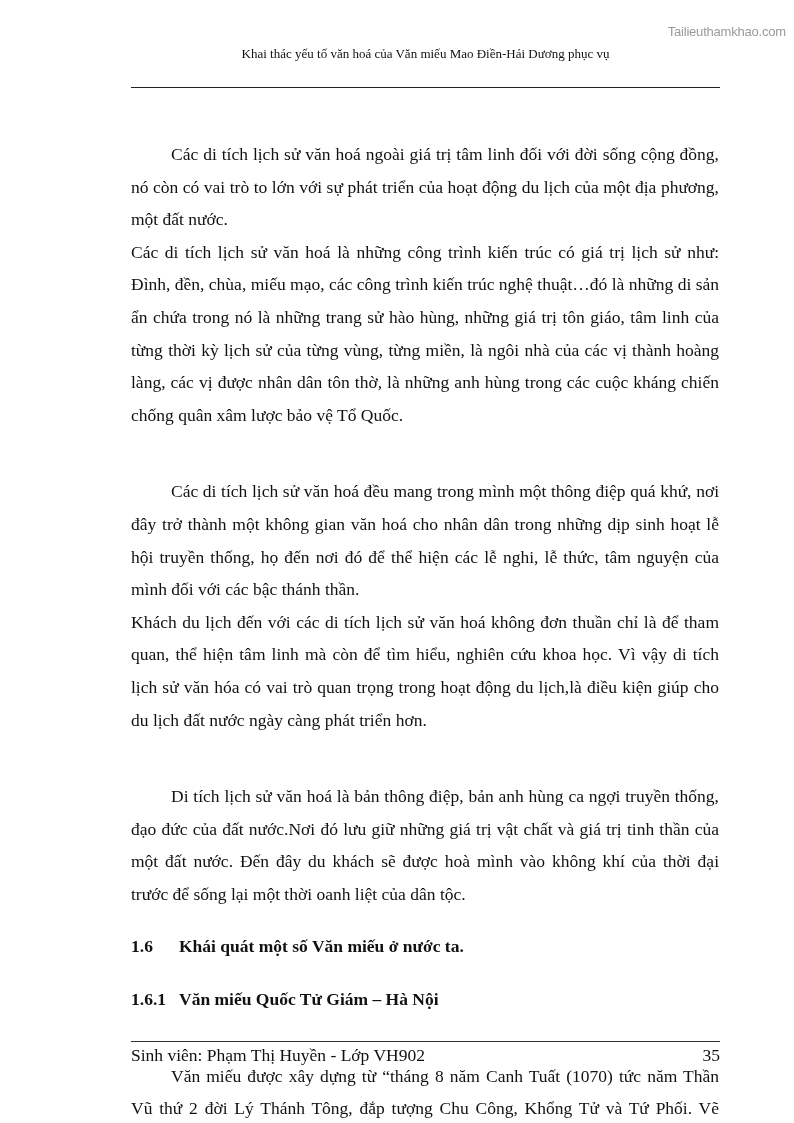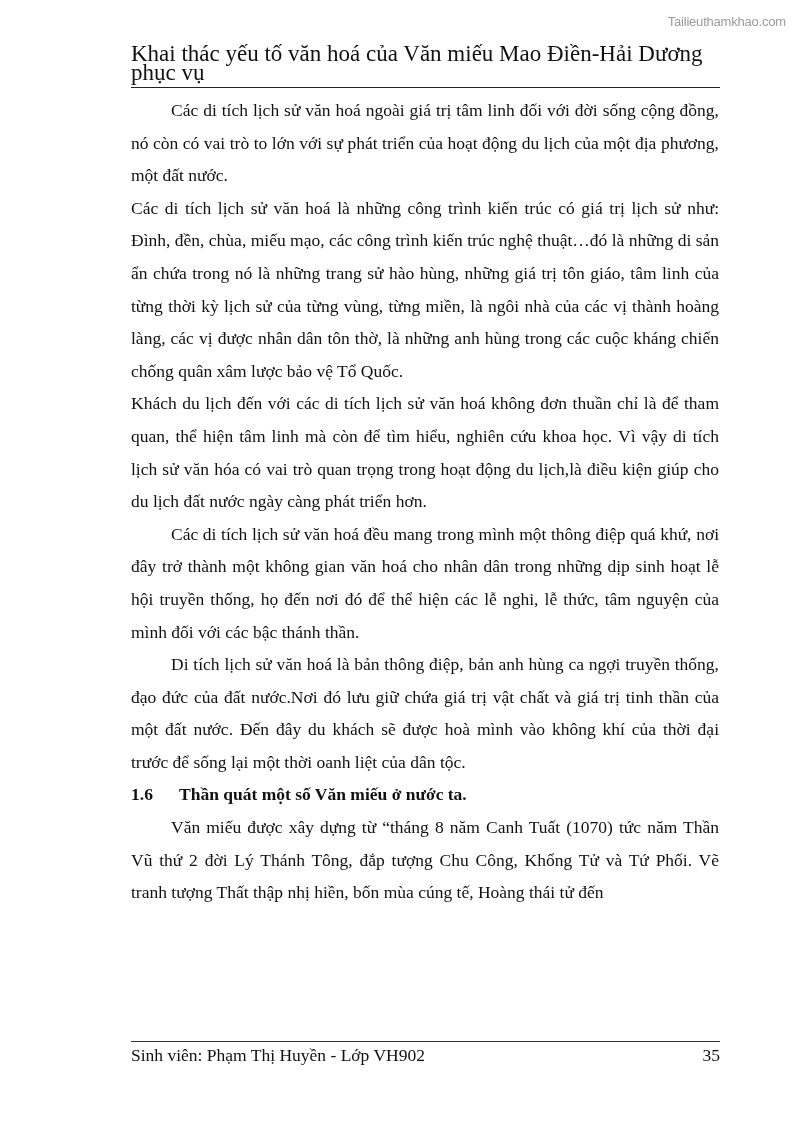--- a/index.html
+++ b/index.html
@@ -1,28 +1,28 @@
 <!DOCTYPE html>
 <html><head>
   <meta charset="utf-8">
   <style>
     html, body { margin: 0; padding: 0; background: #ffffff; }
     body { width: 794px; height: 1123px; position: relative; overflow: hidden;
            font-family: "Liberation Serif", "DejaVu Serif", serif; color: #111; }
-    .watermark { position: absolute; top: 14px; right: 8px; font-family: "Liberation Sans", "DejaVu Sans", sans-serif;
+    .watermark { position: absolute; top: 24px; right: 8px; font-family: "Liberation Sans", "DejaVu Sans", sans-serif;
                  font-size: 13px; color: #9a9a9a; letter-spacing: -0.2px; }
-    .header { position: absolute; top: 44px; left: 131px; width: 589px; text-align: left;
-              font-size: 23px; line-height: 19px; }
+    .header { position: absolute; top: 44px; left: 131px; width: 589px; text-align: center;
+              font-size: 13px; line-height: 19px; }
     .header-rule { position: absolute; top: 87px; left: 131px; width: 589px; height: 0;
                    border-top: 1.2px solid #222; }
     .body { position: absolute; top: 94px; left: 131px; width: 588px; }
     .p { font-size: 17.5px; line-height: 32.6px; text-align: justify; margin: 0; }
-    .p.indent { text-indent: 40px; }
+    .p.indent { text-indent: 40px; margin-top: 44px; }
     .h { font-size: 17.5px; line-height: 32.6px; margin: 0; font-weight: bold; white-space: pre; }
-    .h .num { display: inline-block; }
+    .h .num { display: inline-block; margin-top: 20px; }
     .h2 .num { width: 48px; }
     .h3 .num { width: 48px; }
     .h4 .num { width: 72px; }
     .h4 { font-style: italic; }
     .footer-rule { position: absolute; top: 1041px; left: 131px; width: 589px; height: 0;
                    border-top: 1.6px solid #333; }
     .footer { position: absolute; top: 1045px; left: 131px; width: 589px; font-size: 17.5px;
               line-height: 20px; display: flex; justify-content: space-between; align-items: flex-end; }
   </style>
 </head>
@@ -31,25 +31,26 @@
 <div class="watermark">Tailieuthamkhao.com</div>
 
 <div class="header">
   <div>Khai thác yếu tố văn hoá của Văn miếu Mao Điền-Hải Dương phục vụ</div>
 </div>
 <div class="header-rule"></div>
 
 <div class="body">
   <p class="p indent">Các di tích lịch sử văn hoá ngoài giá trị tâm linh đối với đời sống cộng đồng, nó còn có vai trò to lớn với sự phát triển của hoạt động du lịch của một địa phương, một đất nước.</p>
   <p class="p">Các di tích lịch sử văn hoá là những công trình kiến trúc có giá trị lịch sử như: Đình, đền, chùa, miếu mạo, các công trình kiến trúc nghệ thuật…đó là những di sản ẩn chứa trong nó là những trang sử hào hùng, những giá trị tôn giáo, tâm linh của từng thời kỳ lịch sử của từng vùng, từng miền, là ngôi nhà của các vị thành hoàng làng, các vị được nhân dân tôn thờ, là những anh hùng trong các cuộc kháng chiến chống quân xâm lược bảo vệ Tổ Quốc.</p>
+  <p class="p indent">Các di tích lịch sử văn hoá đều mang trong mình một thông điệp quá khứ, nơi đây trở thành một không gian văn hoá cho nhân dân trong những dịp sinh hoạt lễ hội truyền thống, họ đến nơi đó để thể hiện các lễ nghi, lễ thức, tâm nguyện của mình đối với các bậc thánh thần.</p>
   <p class="p">Khách du lịch đến với các di tích lịch sử văn hoá không đơn thuần chỉ là để tham quan, thể hiện tâm linh mà còn để tìm hiểu, nghiên cứu khoa học. Vì vậy di tích lịch sử văn hóa có vai trò quan trọng trong hoạt động du lịch,là điều kiện giúp cho du lịch đất nước ngày càng phát triển hơn.</p>
-  <p class="p indent">Các di tích lịch sử văn hoá đều mang trong mình một thông điệp quá khứ, nơi đây trở thành một không gian văn hoá cho nhân dân trong những dịp sinh hoạt lễ hội truyền thống, họ đến nơi đó để thể hiện các lễ nghi, lễ thức, tâm nguyện của mình đối với các bậc thánh thần.</p>
-  <p class="p indent">Di tích lịch sử văn hoá là bản thông điệp, bản anh hùng ca ngợi truyền thống, đạo đức của đất nước.Nơi đó lưu giữ chứa giá trị vật chất và giá trị tinh thần của một đất nước. Đến đây du khách sẽ được hoà mình vào không khí của thời đại trước để sống lại một thời oanh liệt của dân tộc.</p>
+  <p class="p indent">Di tích lịch sử văn hoá là bản thông điệp, bản anh hùng ca ngợi truyền thống, đạo đức của đất nước.Nơi đó lưu giữ những giá trị vật chất và giá trị tinh thần của một đất nước. Đến đây du khách sẽ được hoà mình vào không khí của thời đại trước để sống lại một thời oanh liệt của dân tộc.</p>
 
-  <div class="h h2"><span class="num">1.6</span><span>Thần quát một số Văn miếu ở nước ta.</span></div>
+  <div class="h h2"><span class="num">1.6</span><span>Khái quát một số Văn miếu ở nước ta.</span></div>
+  <div class="h h3"><span class="num">1.6.1</span><span>Văn miếu Quốc Tử Giám – Hà Nội</span></div>
 
   <p class="p indent">Văn miếu được xây dựng từ “tháng 8 năm Canh Tuất (1070) tức năm Thần Vũ thứ 2 đời Lý Thánh Tông, đắp tượng Chu Công, Khổng Tử và Tứ Phối. Vẽ tranh tượng Thất thập nhị hiền, bốn mùa cúng tế, Hoàng thái tử đến</p>
 </div>
 
 <div class="footer-rule"></div>
 <div class="footer">
   <span>Sinh viên: Phạm Thị Huyền - Lớp VH902</span>
   <span>35</span>
 </div>
 

